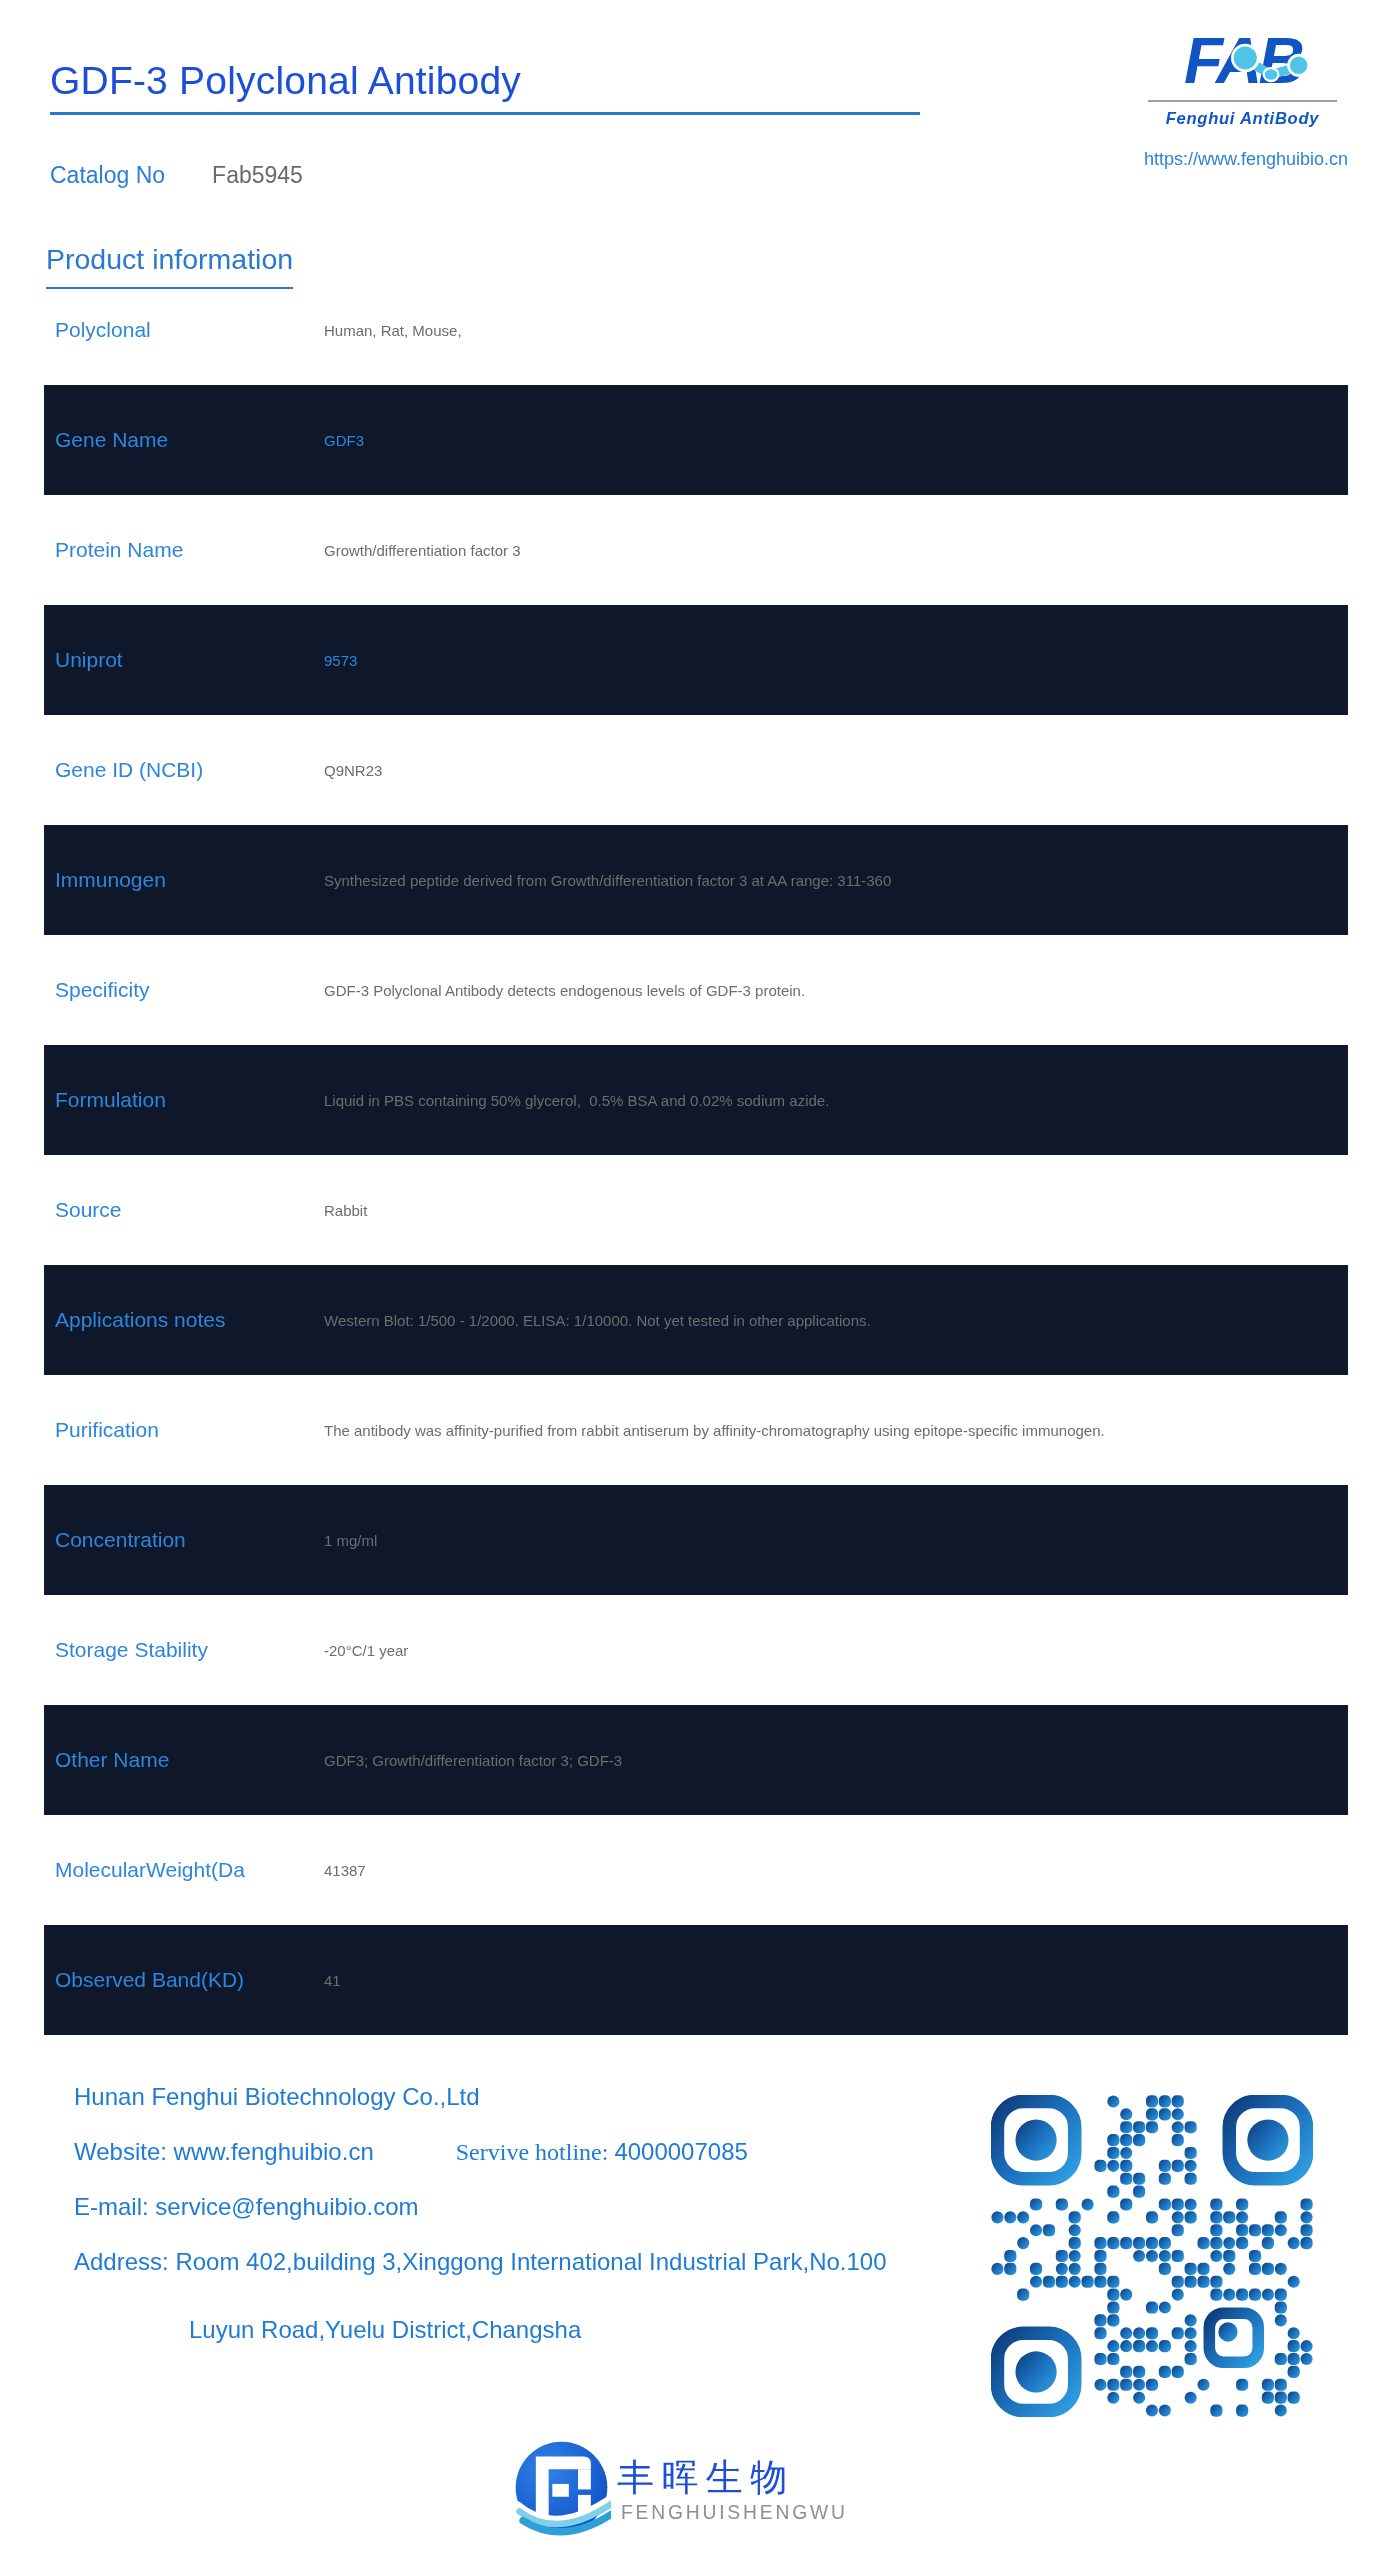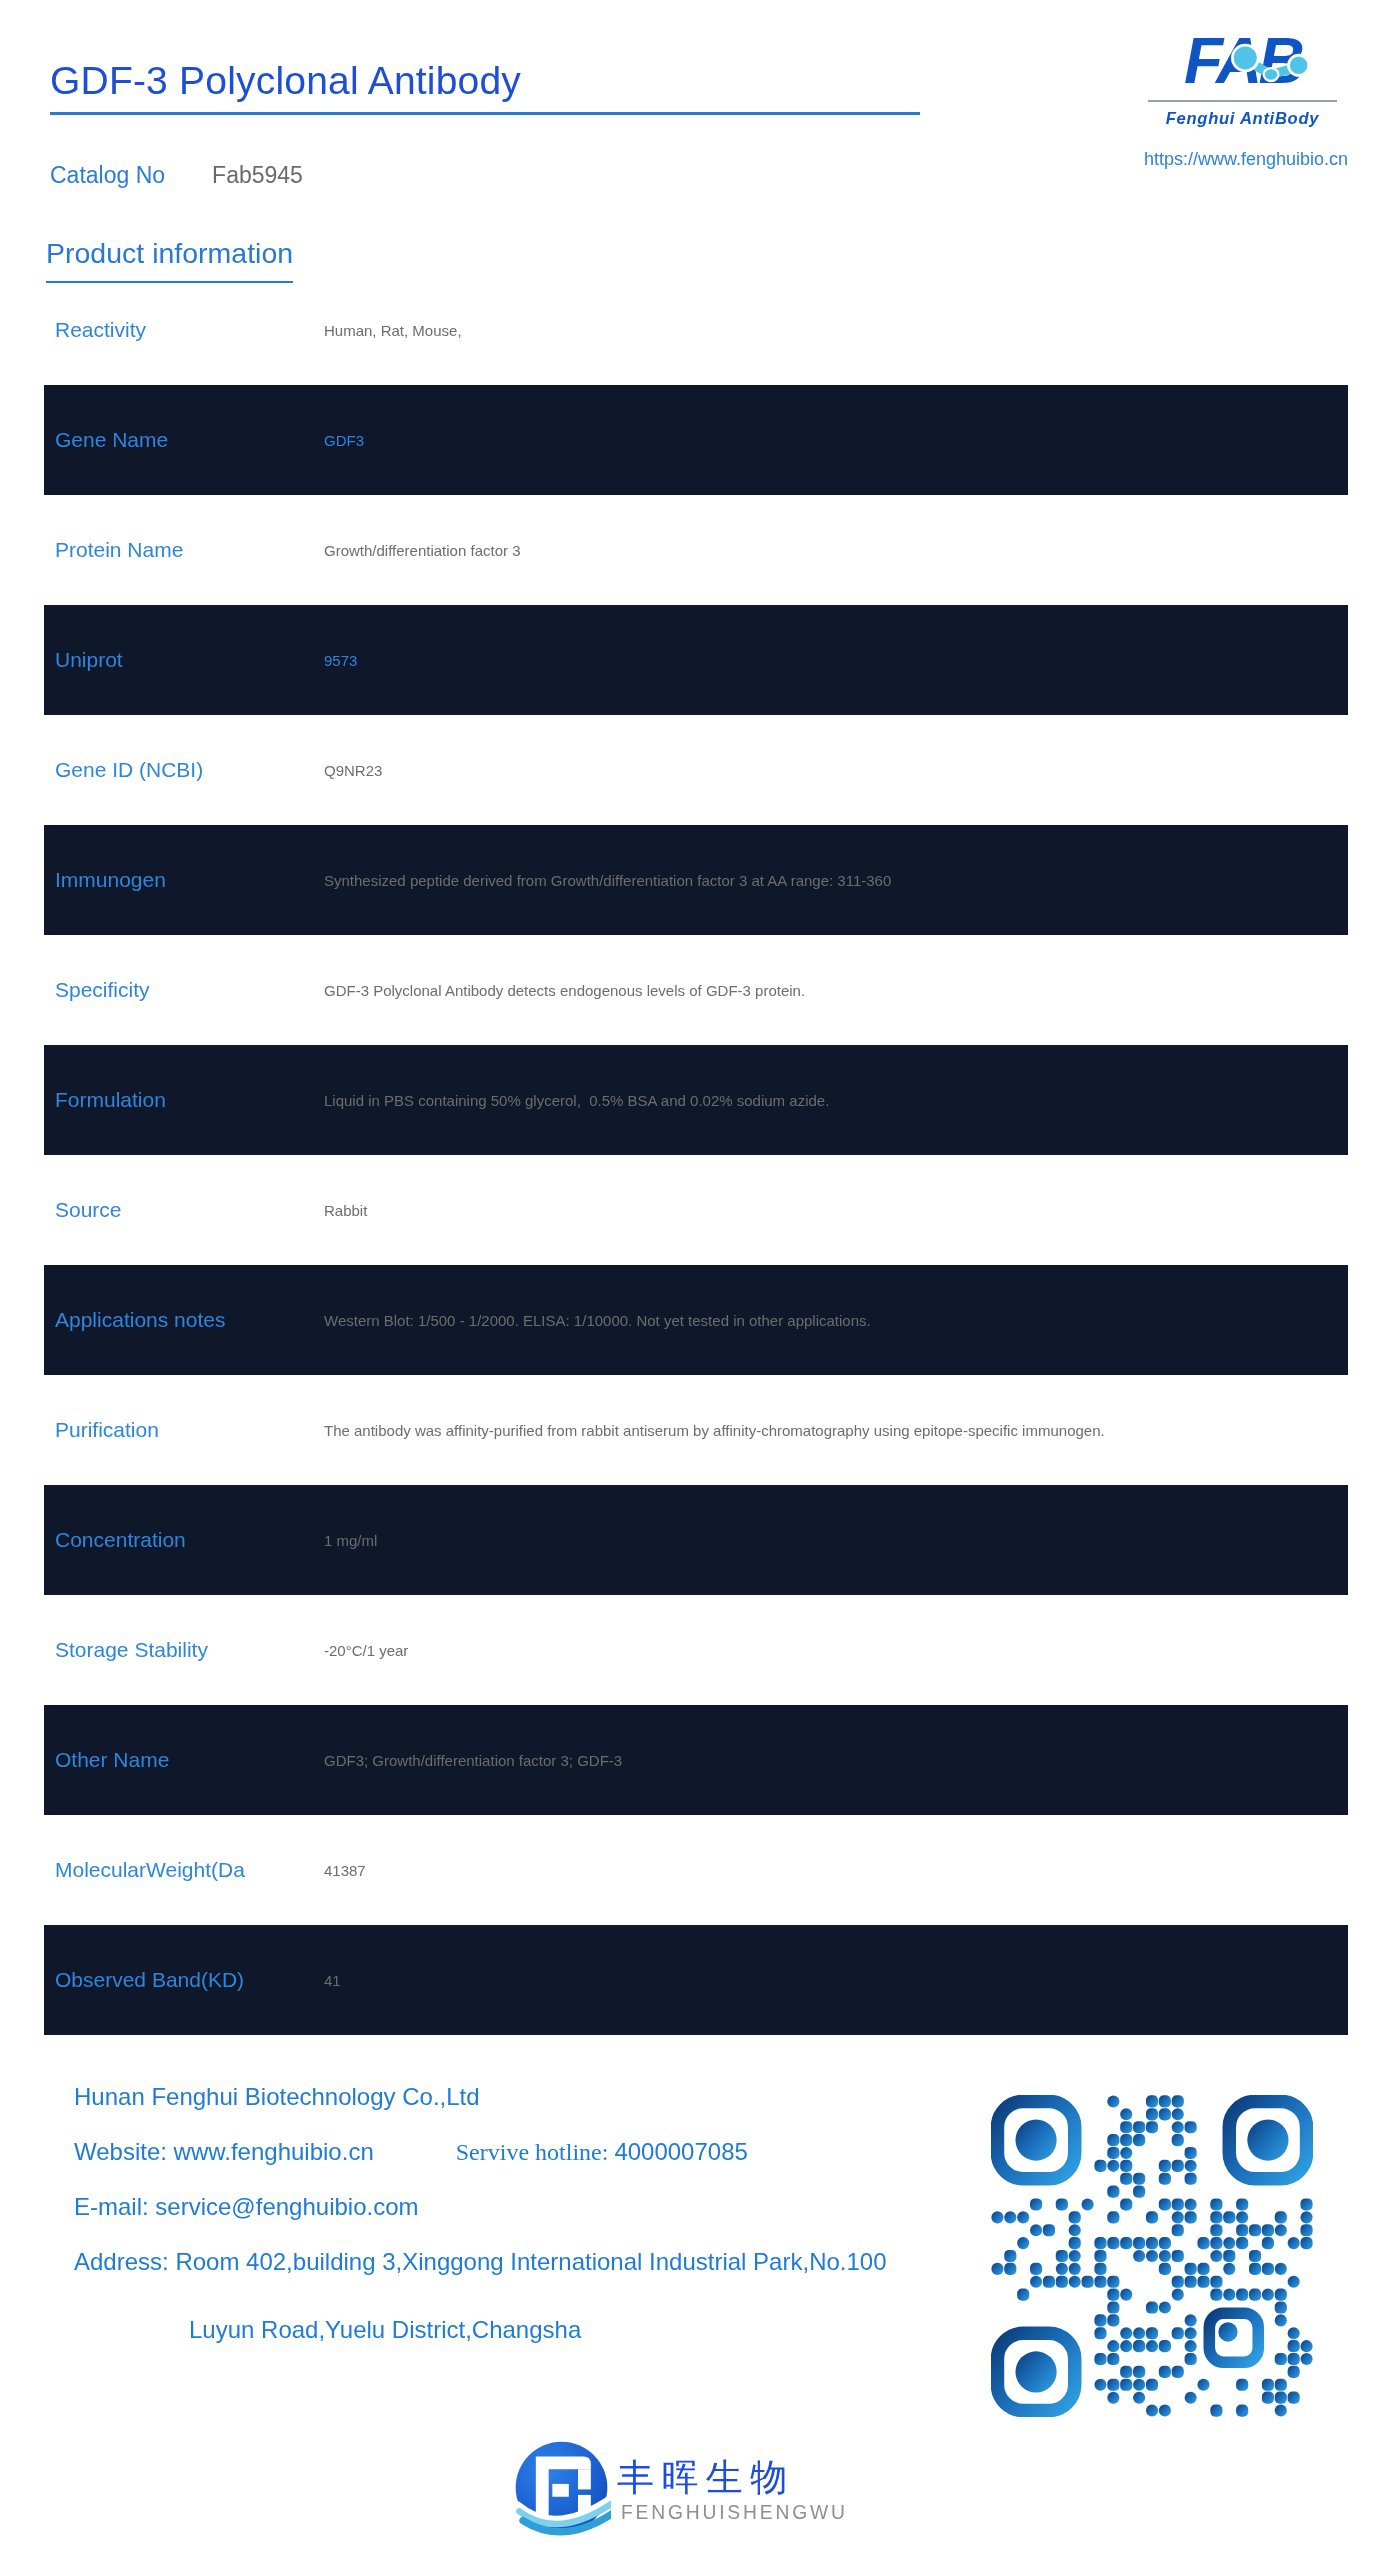--- a/index.html
+++ b/index.html
@@ -13,21 +13,21 @@
   .fab-text{font-size:64px;line-height:57px;font-weight:700;font-style:italic;color:#0f55c4;letter-spacing:-3.7px;}
   .fab-molecule{position:absolute;left:0;top:0;pointer-events:none;}
   .brand-divider{height:1.8px;background:#9aa0a6;margin:6.4px 3.7px 6.4px 3.7px;}
   .brand-name{font-size:16.6px;font-weight:700;font-style:italic;color:#0f55c4;letter-spacing:0.7px;}
   .brand-url{margin-top:20px;font-size:18px;color:#2e82d9;}
 
   .catalog{position:absolute;left:50px;top:162px;font-size:23px;}
   .catalog .lab{color:#2a7cd8;}
   .catalog .val{color:#6a6a6a;margin-left:47px;}
 
-  .section-title{position:absolute;left:46px;top:237px;font-size:28.5px;font-weight:400;color:#2979d3;padding-bottom:11px;border-bottom:2.8px solid #2979d3;}
+  .section-title{position:absolute;left:46px;top:243px;font-size:28.5px;font-weight:400;color:#2979d3;padding-bottom:11px;border-bottom:2.8px solid #2979d3;}
 
   
   .table{position:absolute;left:0;top:275px;width:1380px;}
   .row{height:110px;margin:0 32px 0 44px;display:flex;align-items:center;}
   .row.shaded{background:#0f172a;}
   .cell-label{width:269px;padding-left:11px;flex:0 0 auto;color:#2e86dc;font-size:21px;}
   .cell-value{flex:1;color:#6d6d6d;font-size:15px;line-height:37px;padding-right:55px;}
   .row.blue-value .cell-value{color:#2e86dc;}
 
   
@@ -70,21 +70,21 @@
   </div>
 
   <div class="catalog">
     <span class="lab">Catalog No</span><span class="val">Fab5945</span>
   </div>
 
   <div class="section-title">Product information</div>
 
   <div class="table" id="product-table">
       <div class="row">
-        <div class="cell-label">Reactivity</div>
+        <div class="cell-label">Polyclonal</div>
         <div class="cell-value">Human, Rat, Mouse,</div>
       </div>
       <div class="row shaded blue-value">
         <div class="cell-label">Gene Name</div>
         <div class="cell-value">GDF3</div>
       </div>
       <div class="row">
         <div class="cell-label">Protein Name</div>
         <div class="cell-value">Growth/differentiation factor 3</div>
       </div>

